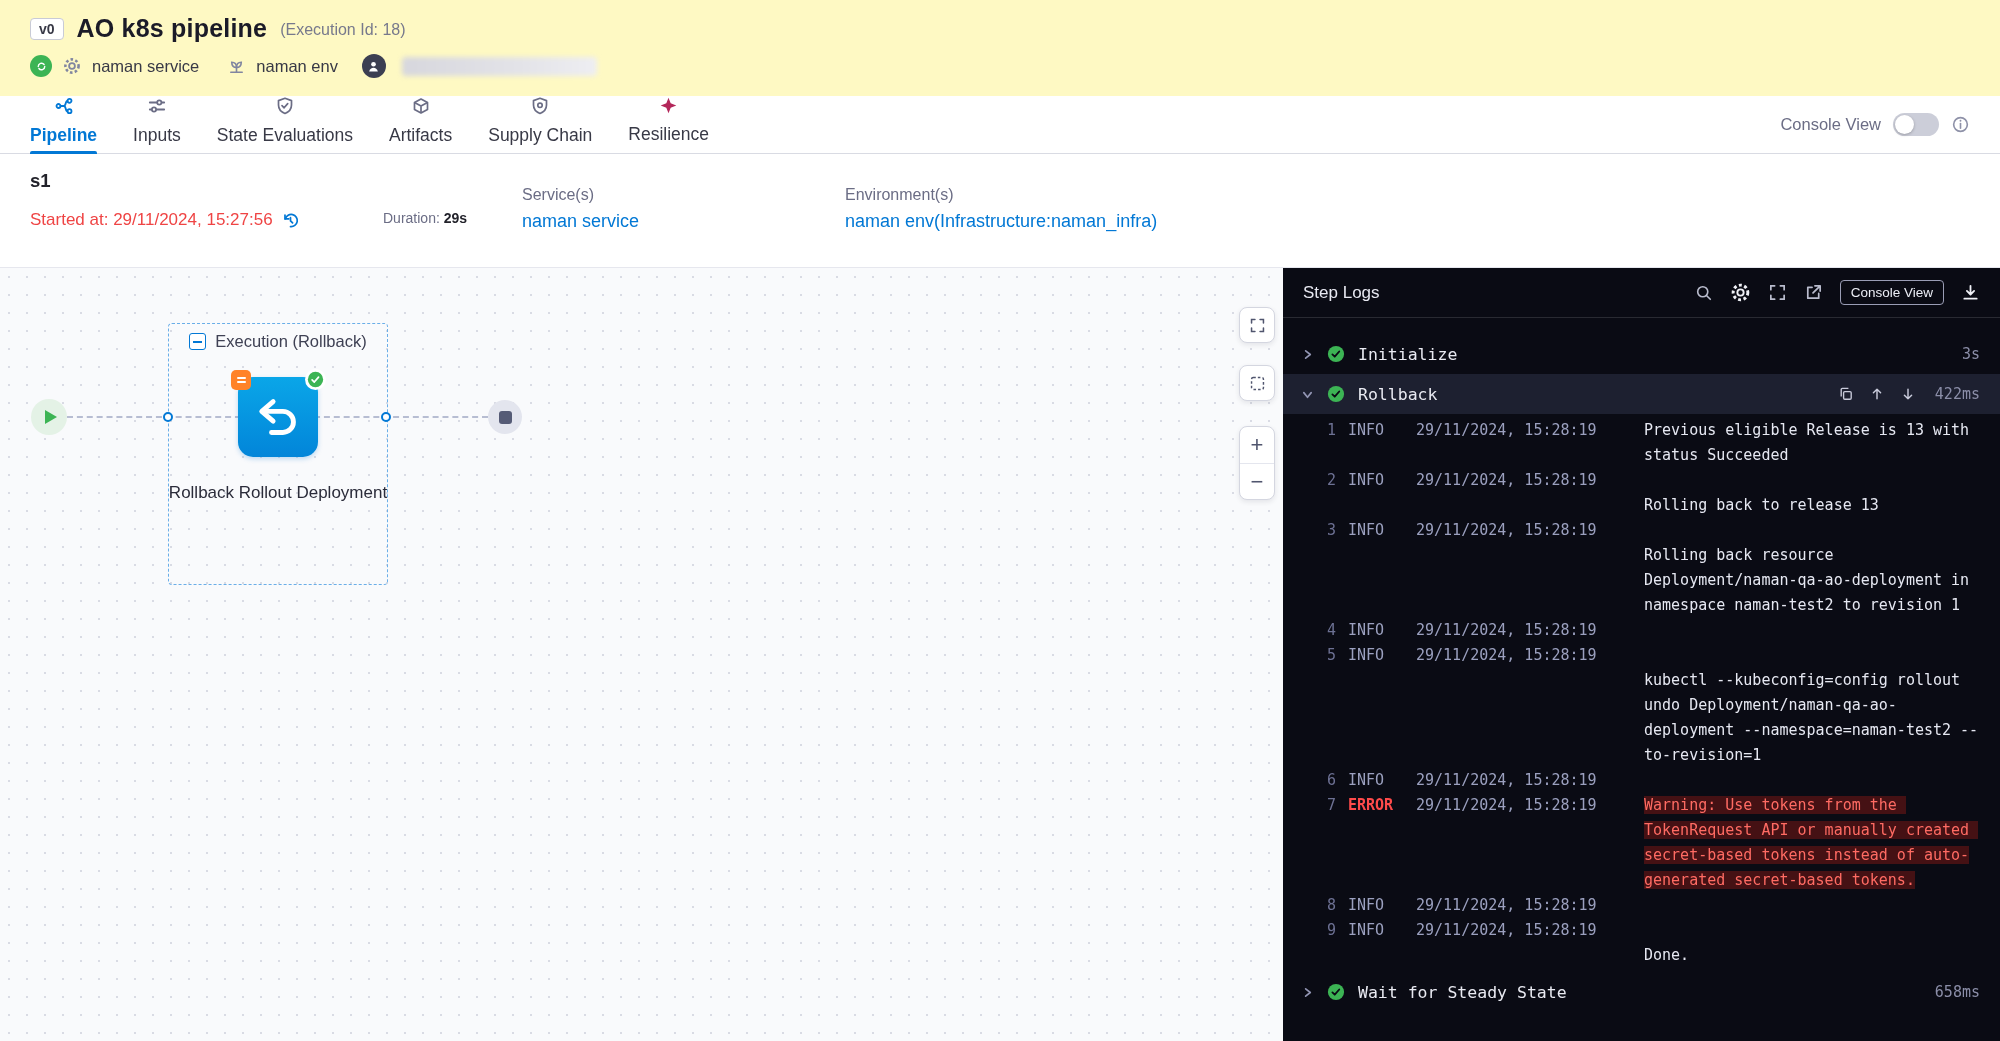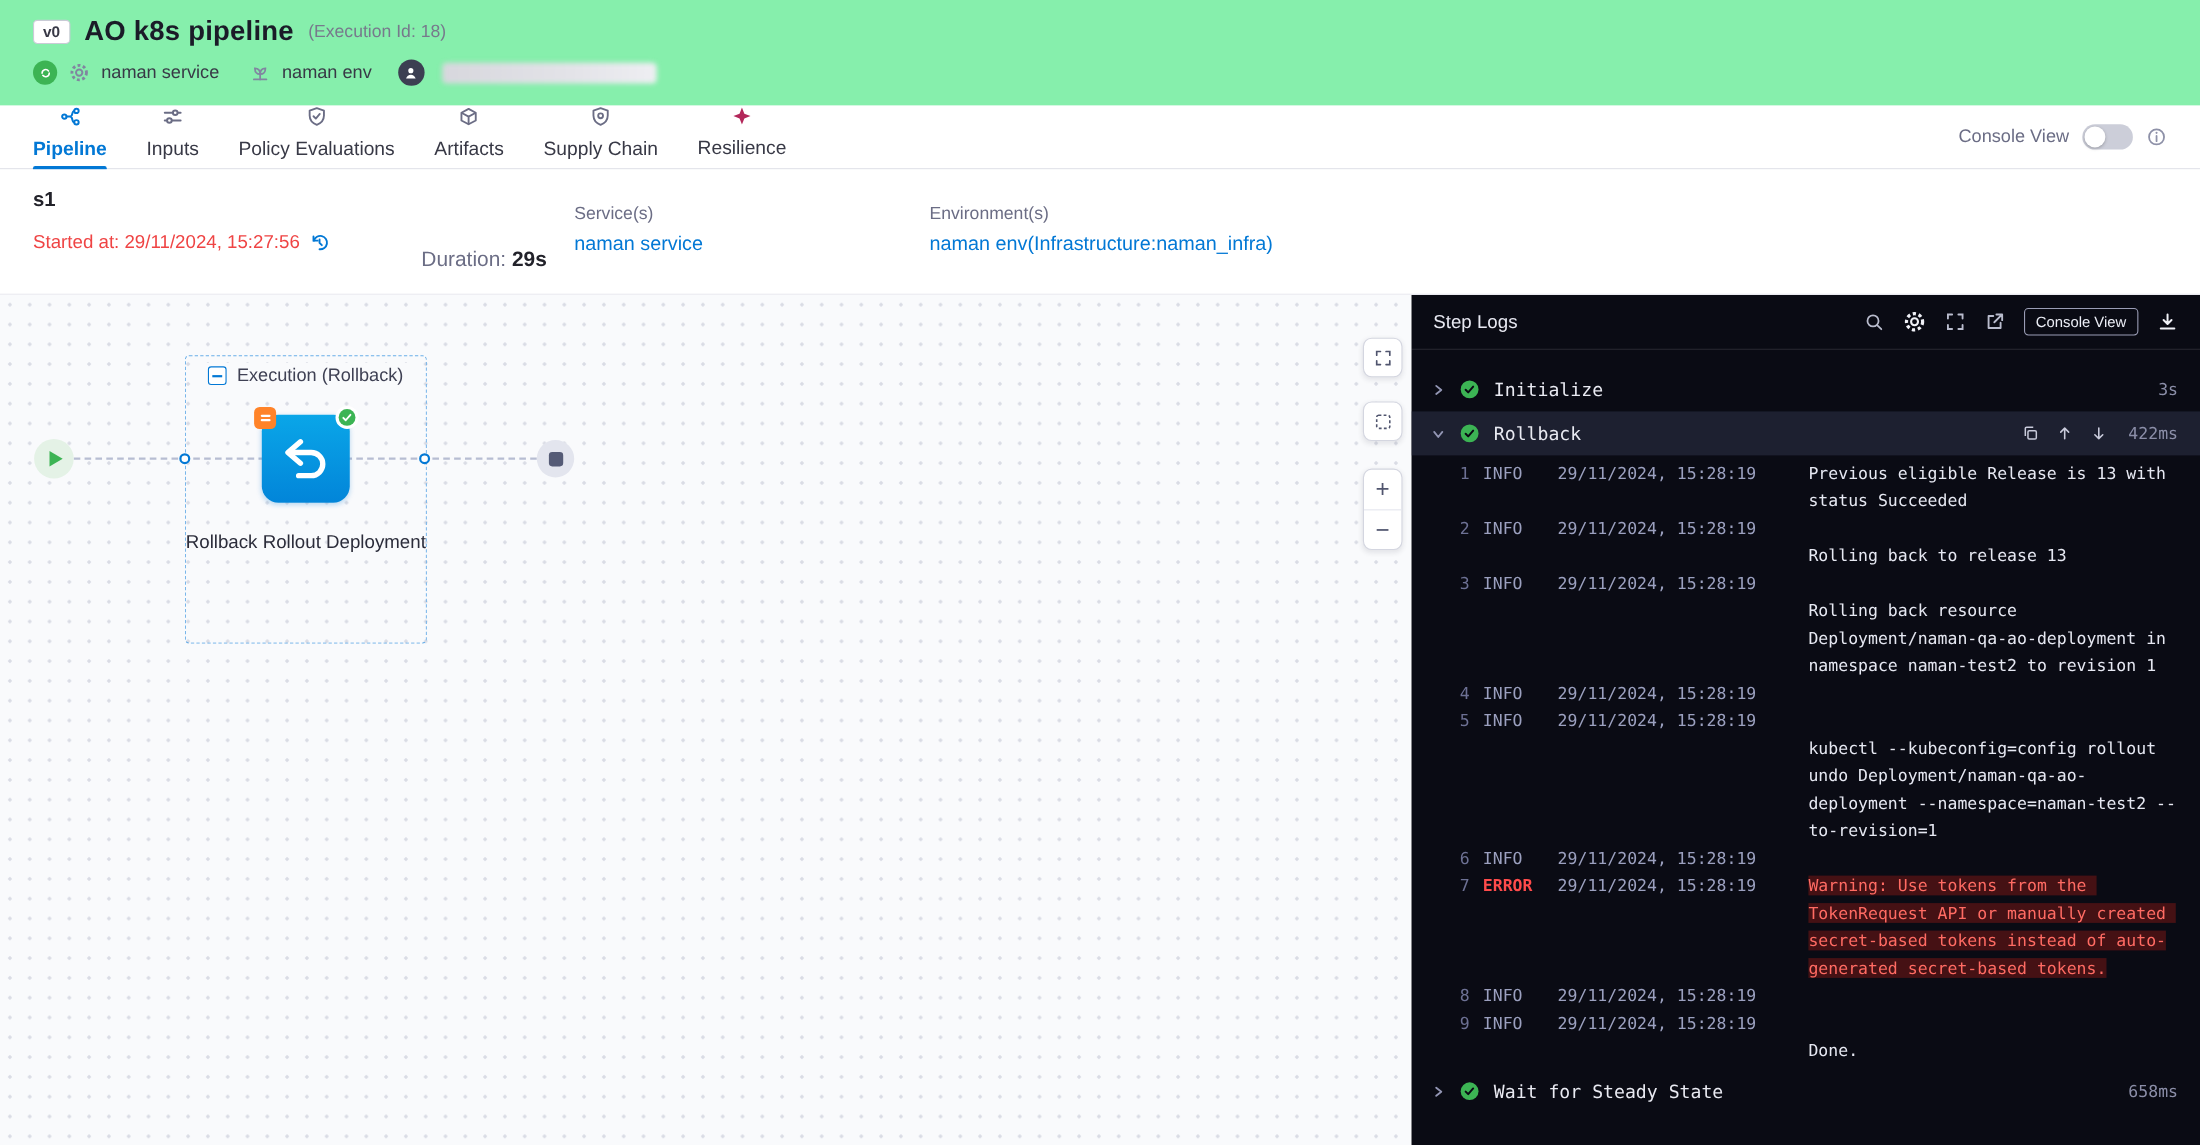--- a/index.html
+++ b/index.html
@@ -1,21 +1,21 @@
 <!DOCTYPE html>
 <html><head>
 <meta charset="utf-8">
 <style>
   * { box-sizing: border-box; margin: 0; padding: 0; }
   html,body { width: 2000px; height: 1041px; overflow: hidden; }
   body { font-family: "Liberation Sans", "DejaVu Sans", sans-serif; background: #fff; color: #22222a; }
   .app { position: relative; width: 2000px; height: 1041px; background: #fff; overflow: hidden; }
 
   
-  .top-header { height: 96px; padding: 14px 30px 0 30px; background: #86efac; }
+  .top-header { height: 96px; padding: 14px 30px 0 30px; background: #fef9c3; }
   .title-row { display: flex; align-items: center; gap: 13px; }
   .v-badge { font-size: 14px; font-weight: 600; color: #383946; border: 1px solid #c9cbd6; border-radius: 4px; padding: 3px 8px; line-height: 1; background: #fff; }
   .page-title { font-size: 25px; font-weight: 700; color: #1b1b28; letter-spacing: .2px; }
   .exec-id { font-size: 16px; color: #77798c; margin-top: 3px; }
   .meta-row { display: flex; align-items: center; gap: 10px; margin-top: 11px; }
   .meta-text { font-size: 16.5px; color: #383946; }
   .meta-gap { width: 8px; }
   .cd-circle { width: 22px; height: 22px; border-radius: 50%; background: #3cb454; display: flex; align-items: center; justify-content: center; }
   .avatar { width: 24px; height: 24px; border-radius: 50%; background: #3c3f52; display: flex; align-items: center; justify-content: center; margin-left: 14px; }
   .redacted { width: 195px; height: 19px; border-radius: 4px; background: linear-gradient(90deg,#d7d7dd,#e3e3e8 60%,#eeeef2); filter: blur(2.5px); margin-left: 6px; }
@@ -29,21 +29,21 @@
   .tab.active::after { content: ""; position: absolute; left: 0; right: 0; bottom: -1px; height: 3px; background: #0278d5; border-radius: 2px 2px 0 0; }
   .tab-bar-right { margin-left: auto; display: flex; align-items: center; gap: 12px; }
   .console-view-label { font-size: 16.5px; color: #6b6d85; }
   .toggle { width: 46px; height: 23px; border-radius: 12px; background: #ccced9; position: relative; cursor: pointer; }
   .toggle .knob { position: absolute; left: 2px; top: 2px; width: 19px; height: 19px; border-radius: 50%; background: #fff; box-shadow: 0 1px 3px rgba(0,0,0,.25); }
 
   
   .stage-bar { height: 114px; position: relative; border-bottom: 1px solid #e6e7ee; background: #fff; }
   .stage-name { position: absolute; left: 30px; top: 16px; font-size: 18.5px; font-weight: 700; color: #22222a; }
   .started-row { position: absolute; left: 30px; top: 56px; display: flex; align-items: center; gap: 8px; font-size: 17px; color: #ef4444; }
-  .duration-row { position: absolute; left: 383px; top: 72px; font-size: 19px; color: #6b6d85; }
+  .duration-row { position: absolute; left: 383px; top: 56px; font-size: 14px; color: #6b6d85; }
   .duration-value { color: #22222a; font-weight: 700; }
   .svc-block { position: absolute; left: 522px; top: 32px; }
   .env-block { position: absolute; left: 845px; top: 32px; }
   .block-label { font-size: 16px; color: #6b6d85; }
   .block-link { font-size: 18px; color: #0278d5; margin-top: 7px; cursor: pointer; }
 
   
   .content { display: flex; height: calc(1041px - 96px - 58px - 114px); }
 
   
@@ -167,21 +167,21 @@
       </span>
       <span>Inputs</span>
     </div>
     <div class="tab">
       <span class="ticon">
         <svg width="20" height="20" viewBox="0 0 20 20" fill="none" stroke="currentColor" stroke-width="1.7" stroke-linejoin="round">
             <path d="M10 2.3l6.5 2.3v4.5c0 4.2-2.8 7-6.5 8.4-3.7-1.4-6.5-4.2-6.5-8.4V4.6z"></path>
             <path d="M7 9.7l2.1 2.1 3.6-4.2" stroke-linecap="round"></path>
           </svg>
       </span>
-      <span>Policy Evaluations</span>
+      <span>State Evaluations</span>
     </div>
     <div class="tab">
       <span class="ticon">
         <svg width="20" height="20" viewBox="0 0 20 20" fill="none" stroke="currentColor" stroke-width="1.7" stroke-linejoin="round">
             <path d="M3.5 6.5L10 3l6.5 3.5v7L10 17l-6.5-3.5z"></path>
             <path d="M3.5 6.5L10 10l6.5-3.5M10 10v7"></path>
           </svg>
       </span>
       <span>Artifacts</span>
     </div>

